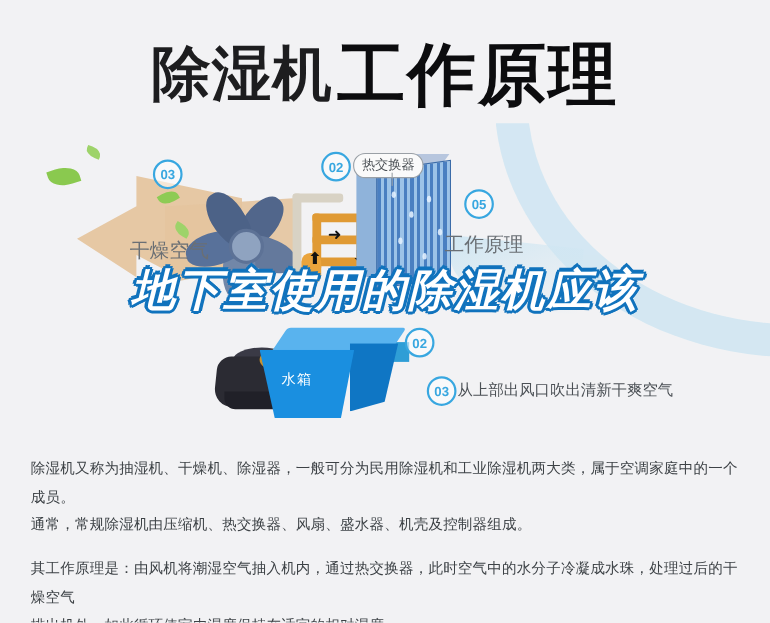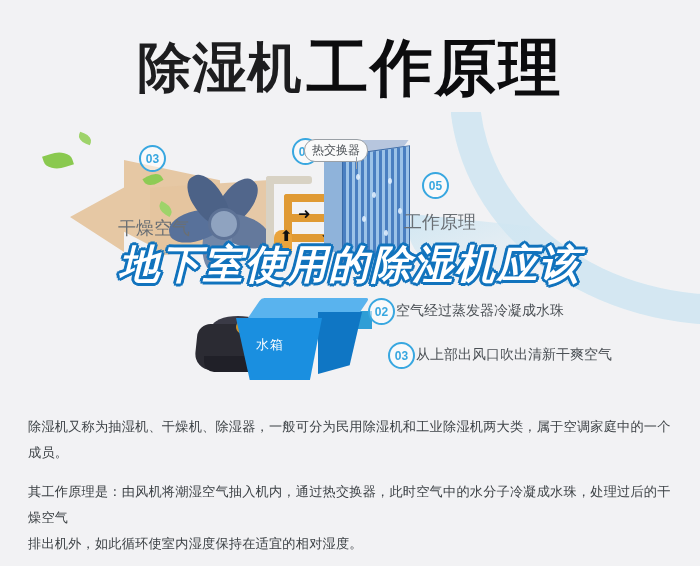--- a/index.html
+++ b/index.html
@@ -232,40 +232,40 @@
 
     <div class="tank-top"></div>
     <div class="tank-right"></div>
     <div class="tank-front"></div>
     <div class="tank-label">水箱</div>
 
     <div class="badge" style="left:139px;top:33px">03</div>
     <div class="cap" style="left:118px;top:104px">干燥空气</div>
 
     <div class="badge" style="left:292px;top:26px">02</div>
-    <div class="bubble" style="left:304px;top:27px">热交换器</div>
+    <div class="bubble" style="left:321px;top:27px">热交换器</div>
     <div class="bubble-tail" style="left:356px;top:45px"></div>
 
     <div class="badge" style="left:422px;top:60px">05</div>
     <div class="cap" style="left:404px;top:98px">工作原理</div>
 
     <div class="badge" style="left:368px;top:186px">02</div>
-    <div class="cap" style="left:396px;top:190px;font-size:14px;color:#4b5055">空气经过蒸发器冷凝成水珠</div>
 
     <div class="badge" style="left:388px;top:230px">03</div>
     <div class="cap" style="left:416px;top:234px;font-size:14px;color:#4b5055">从上部出风口吹出清新干爽空气</div>
   </div>
 
   <div class="overlay">
     <span class="ov-line">地下室使用的除湿机应该</span>
   </div>
 
   <div class="copy">
     <p>
       <span>除湿机又称为抽湿机、干燥机、除湿器，一般可分为民用除湿机和工业除湿机两大类，属于空调家庭中的一个成员。</span><br>
+      <span>通常，常规除湿机由压缩机、热交换器、风扇、盛水器、机壳及控制器组成。</span>
     </p>
     <p>
       <span>其工作原理是：由风机将潮湿空气抽入机内，通过热交换器，此时空气中的水分子冷凝成水珠，处理过后的干燥空气</span><br>
       <span>排出机外，如此循环使室内湿度保持在适宜的相对湿度。</span>
     </p>
   </div>
 
 </div>
 
 </body></html>

